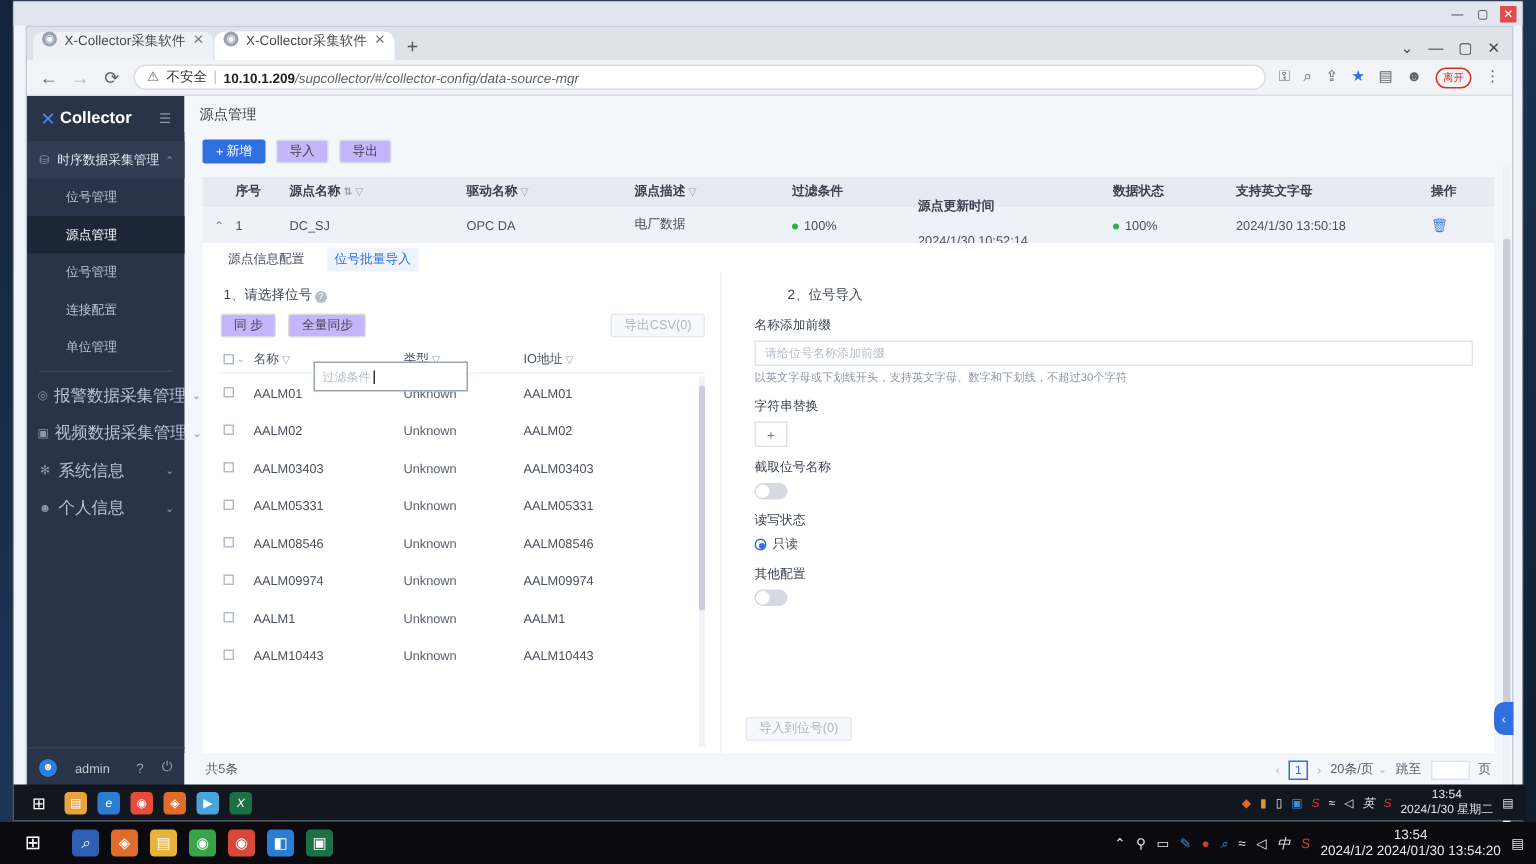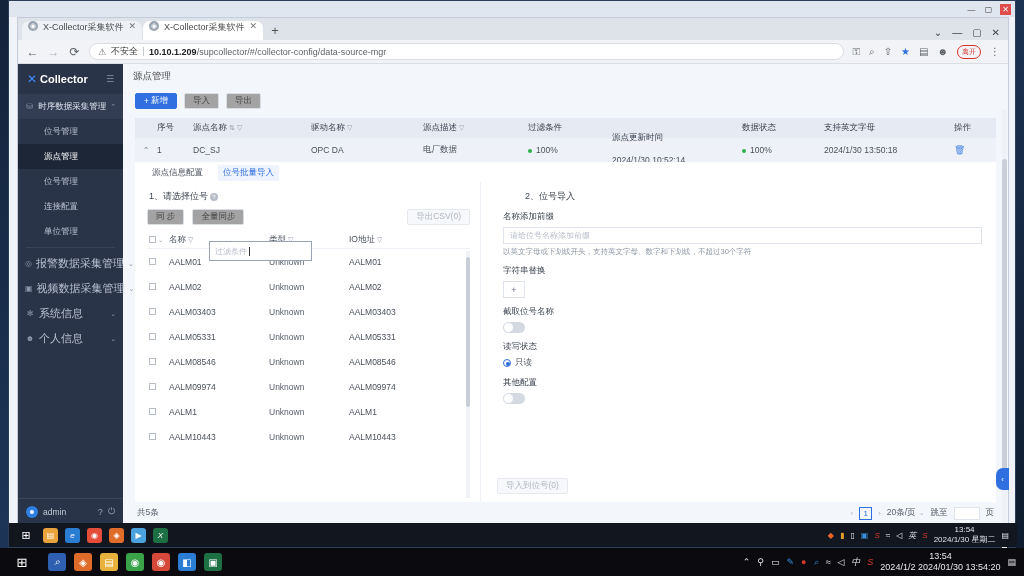--- a/index.html
+++ b/index.html
@@ -53,21 +53,21 @@
       gap:8px; padding:0 8px; border-bottom:1px solid #d9dee5; }
   .nav-ic { font-size:12px; color:#5f6368; width:13px; text-align:center; }
   .nav-ic.dim { color:#b0b6bd; }
   #omnibox { flex:1; height:17px; background:#fff; border:1px solid #dadce0;
       border-radius:9px; display:flex; align-items:center; gap:5px; padding:0 8px;
       font-size:9px; color:#333; }
   .warn-ic { color:#5f6368; font-size:9px; }
   .sep-v { width:1px; height:9px; background:#c6cbd2; }
   .url { white-space:nowrap; overflow:hidden; }
   .url b { font-weight:bold; color:#202124; }
-  .url span { color:#5f6368; }
+  .url span { color:#5f6368;font-style:italic; }
   .tb-ext { display:flex; align-items:center; gap:9px; font-size:10px; color:#5f6368; }
   .profile-pill { border:1px solid #d93025; color:#d93025; border-radius:8px;
       font-size:7px; padding:1px 4px; }
   
   #app { position:absolute; left:0; top:46px; width:990px; height:460px;
       background:#f3f6fb; display:flex; }
   
   #sidebar { width:105px; background:#2a3448; color:#c4cbd8; display:flex;
       flex-direction:column; flex:none; }
   #logo { height:30px; display:flex; align-items:center; padding:0 9px; gap:3px;
@@ -78,38 +78,38 @@
   .nav-item { height:25px; display:flex; align-items:center; gap:4px;
       padding:0 7px; color:#b9c2d2; white-space:nowrap; }
   .nav-item .ic { font-size:8px; width:10px; text-align:center; color:#8c97ab; }
   .nav-item .caret { margin-left:auto; font-size:7px; color:#8c97ab; }
   .nav-item.group-open { background:#323d54; color:#dfe5ee; }
   .nav-sub { height:25px; display:flex; align-items:center; padding-left:26px;
       color:#b9c2d2; font-size:8.5px; }
   .nav-sub.active { background:#1d2636; color:#fff; }
   .nav-div { height:1px; background:#3a4458; margin:3px 8px; }
   #side-footer { margin-top:auto; height:26px; display:flex; align-items:center;
-      gap:5px; padding:3px 8px; border-top:1px solid #3a4458; font-size:8.5px; }
+      gap:12px; padding:3px 8px; border-top:1px solid #3a4458; font-size:8.5px; }
   .avatar { width:12px; height:12px; border-radius:50%; background:#2f7fe0;
       display:flex; align-items:center; justify-content:center; font-size:7px; color:#fff; }
   .side-ic { color:#9aa4b5; font-size:9px; }
   
   #main { flex:1; display:flex; flex-direction:column; min-width:0; position:relative; }
   #page-head { height:24px; display:flex; align-items:center; padding:0 10px;
       font-size:9.5px; color:#444; background:#f3f6fb; }
   #actionbar { height:26px; display:flex; align-items:center; gap:7px; padding:0 12px; }
   .btn { height:16px; border-radius:2px; font-size:8.5px; display:inline-flex;
       align-items:center; justify-content:center; padding:0 8px; border:1px solid #d9dee5;
-      background:#a3a3a3; color:#444; white-space:nowrap; }
+      background:#c4b5fd; color:#444; white-space:nowrap; }
   .btn.primary { background:#2f6fe0; border-color:#2f6fe0; color:#fff; gap:2px; }
   .btn.ghost { background:#f6f8fb; color:#b0b6bf; border-color:#e6eaf0; }
   
   #table-wrap { margin:4px 12px 0 12px; background:#fff; }
   #thead { height:20px; background:#e6ebf3; display:flex; align-items:center;
-      font-size:8.5px; color:#3c4350; font-weight:normal; }
+      font-size:8.5px; color:#3c4350; font-weight:bold; }
   #trow { height:24px; display:flex; align-items:center; font-size:8.5px;
       color:#4a505c; background:#eef2f8; }
   .c-exp { width:22px; text-align:center; color:#7b8494; font-size:8px; }
   .c-idx { width:36px; }
   .c-name { width:118px; }
   .c-drv { width:112px; }
   .c-desc { width:105px; }
   .c-conn { width:84px; }
   .c-t1 { width:130px;margin-top:20px; }
   .c-dstat { width:82px; }

